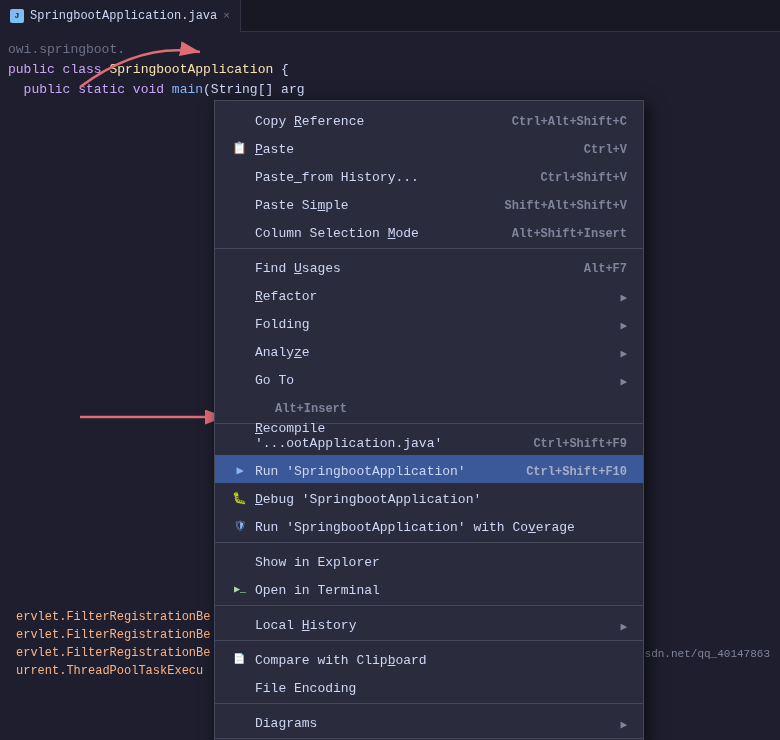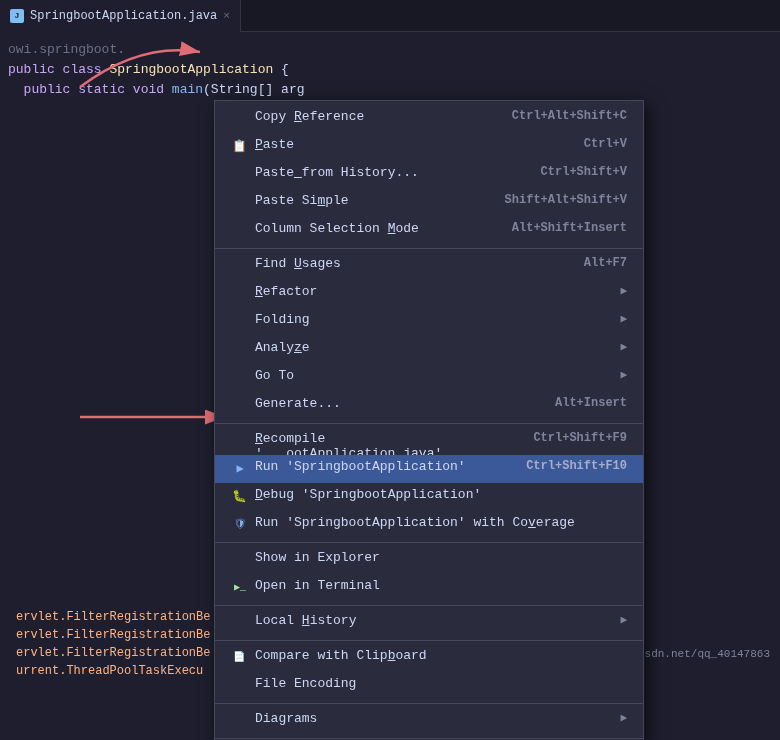--- a/index.html
+++ b/index.html
@@ -90,21 +90,21 @@
       width: 430px;
       background-color: #2a2b3d;
       border: 1px solid #45475a;
       box-shadow: 4px 4px 16px rgba(0,0,0,0.6);
       z-index: 100;
       padding: 4px 0;
     }
 
     .menu-item {
       display: flex;
-      align-items: flex-start;
+      align-items: flex-end;
       padding: 4px 16px;
       height: 28px;
       cursor: pointer;
       position: relative;
       color: #cdd6f4;
       font-size: 13px;
     }
     .menu-item.highlighted {
       background-color: #3b5998;
       color: #cdd6f4;
@@ -264,21 +264,20 @@
     </div>
 
     <div class="menu-item">
       <span class="menu-icon-placeholder"></span>
       <span class="label">Go To</span>
       <span class="arrow">▶</span>
     </div>
 
     <div class="menu-item">
       <span class="menu-icon-placeholder"></span>
-      <span class="label">Generate...</span>
       <span class="shortcut">Alt+Insert</span>
     </div>
     <div class="menu-separator"></div>
 
     <div class="menu-item">
       <span class="menu-icon-placeholder"></span>
       <span class="label"><span class="ul">R</span>ecompile '...ootApplication.java'</span>
       <span class="shortcut">Ctrl+Shift+F9</span>
     </div>
 

